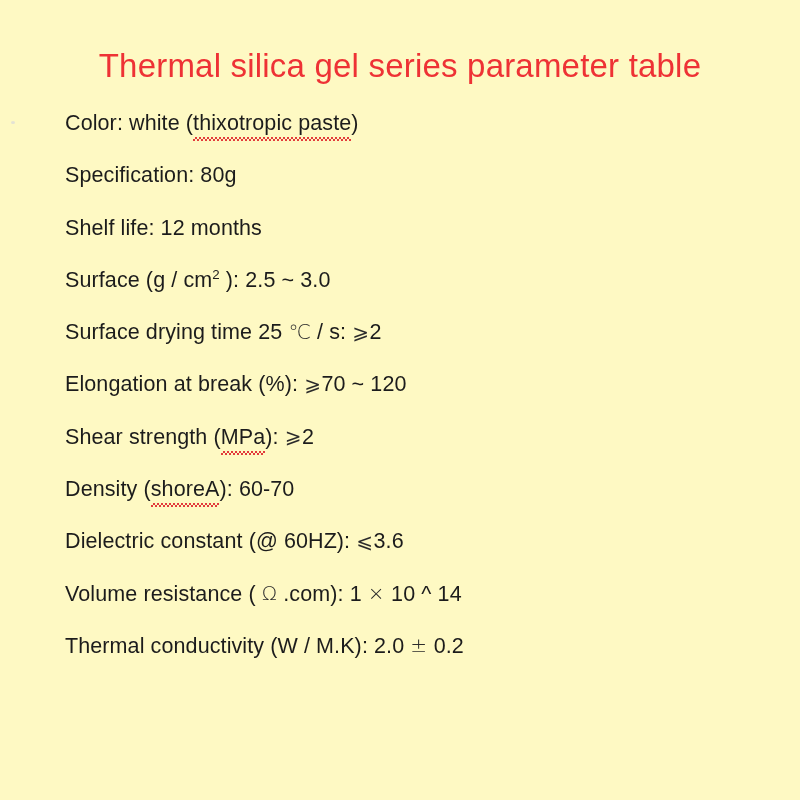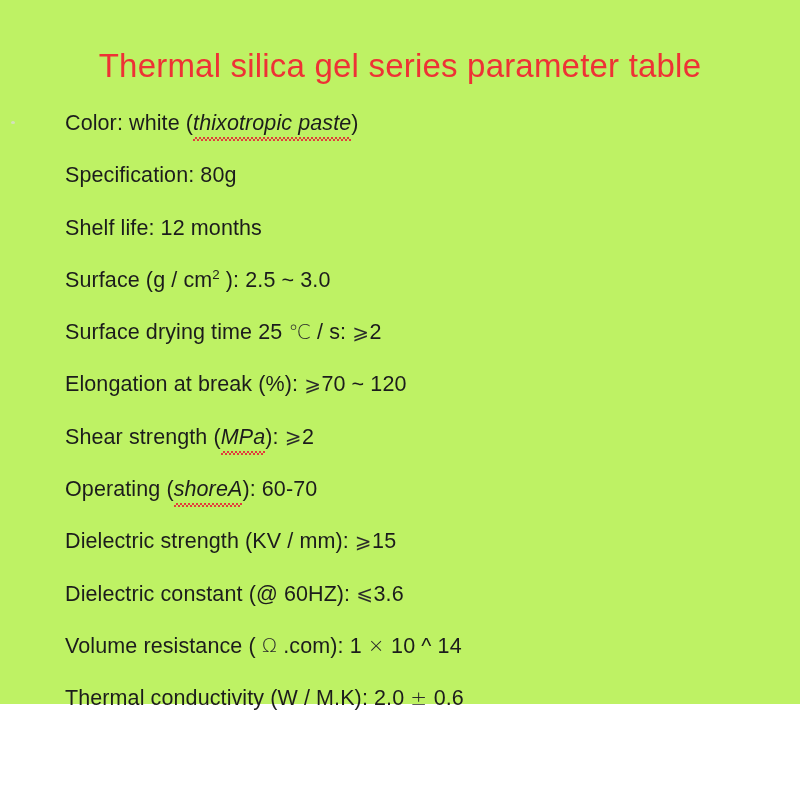--- a/index.html
+++ b/index.html
@@ -13,22 +13,22 @@
     background: #ffffff;
     font-family: "Liberation Sans", "DejaVu Sans", sans-serif;
     color: #1a1a1a;
     overflow: hidden;
     position: relative;
   }
 
   #sheet {
     position: relative;
     width: 800px;
-    height: 704px;
-    background: #bef264;
+    height: 800px;
+    background: #fef9c3;
   }
 
   
   #doc-title {
     position: absolute;
     left: 0;
     top: 24px;
     width: 800px;
     text-align: center;
     font-size: 33px;
@@ -80,21 +80,20 @@
   sup.supnum {
     font-size: 0.62em;
     vertical-align: super;
     line-height: 0;
   }
 
   
   .misspelled {
     position: relative;
     display: inline-block;
-    font-style: italic;
   }
   .misspelled::after {
     content: "";
     position: absolute;
     left: 0;
     right: 0;
     bottom: -3px;
     height: 4px;
     background-image:
       linear-gradient(135deg, transparent 40%, #e23b3b 40%, #e23b3b 60%, transparent 60%),
@@ -150,34 +149,31 @@
 
     <div class="param-line">
       <span class="label">Elongation at break (%): </span><span class="sym sym-wide">⩾</span><span class="value">70 ~ 120</span>
     </div>
 
     <div class="param-line">
       <span class="label">Shear strength (</span><span class="misspelled">MPa</span><span class="label">): </span><span class="sym sym-wide">⩾</span><span class="value">2</span>
     </div>
 
     <div class="param-line">
-      <span class="label">Operating (</span><span class="misspelled">shoreA</span><span class="label">): </span><span class="value">60-70</span>
+      <span class="label">Density (</span><span class="misspelled">shoreA</span><span class="label">): </span><span class="value">60-70</span>
     </div>
 
 
-    <div class="param-line">
-      <span class="label">Dielectric strength (KV / mm): </span><span class="sym sym-wide">⩾</span><span class="value">15</span>
-    </div>
 
     <div class="param-line">
       <span class="label">Dielectric constant (@ 60HZ): </span><span class="sym sym-wide">⩽</span><span class="value">3.6</span>
     </div>
 
     <div class="param-line">
       <span class="label">Volume resistance ( </span><span class="sym">Ω</span><span class="label"> .com): 1 </span><span class="sym sym-wide">×</span><span class="value"> 10 ^ 14</span>
     </div>
 
     <div class="param-line">
-      <span class="label">Thermal conductivity (W / M.K): 2.0 </span><span class="sym sym-wide">±</span><span class="value"> 0.6</span>
+      <span class="label">Thermal conductivity (W / M.K): 2.0 </span><span class="sym sym-wide">±</span><span class="value"> 0.2</span>
     </div>
 
   </div>
 </div>
 
 </body></html>

